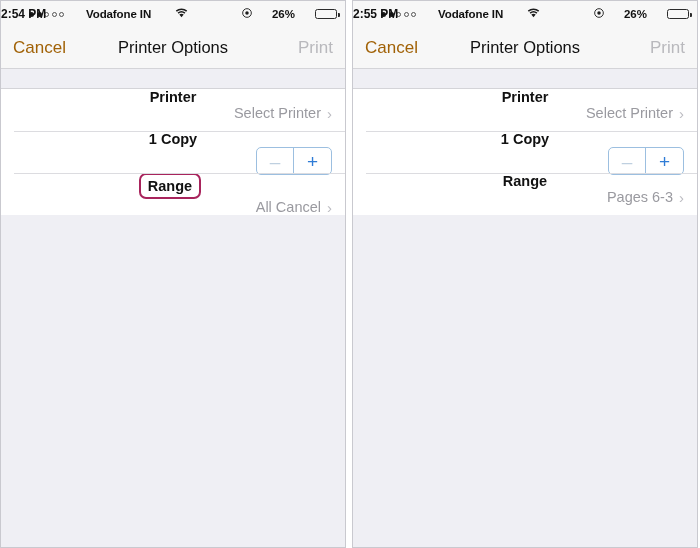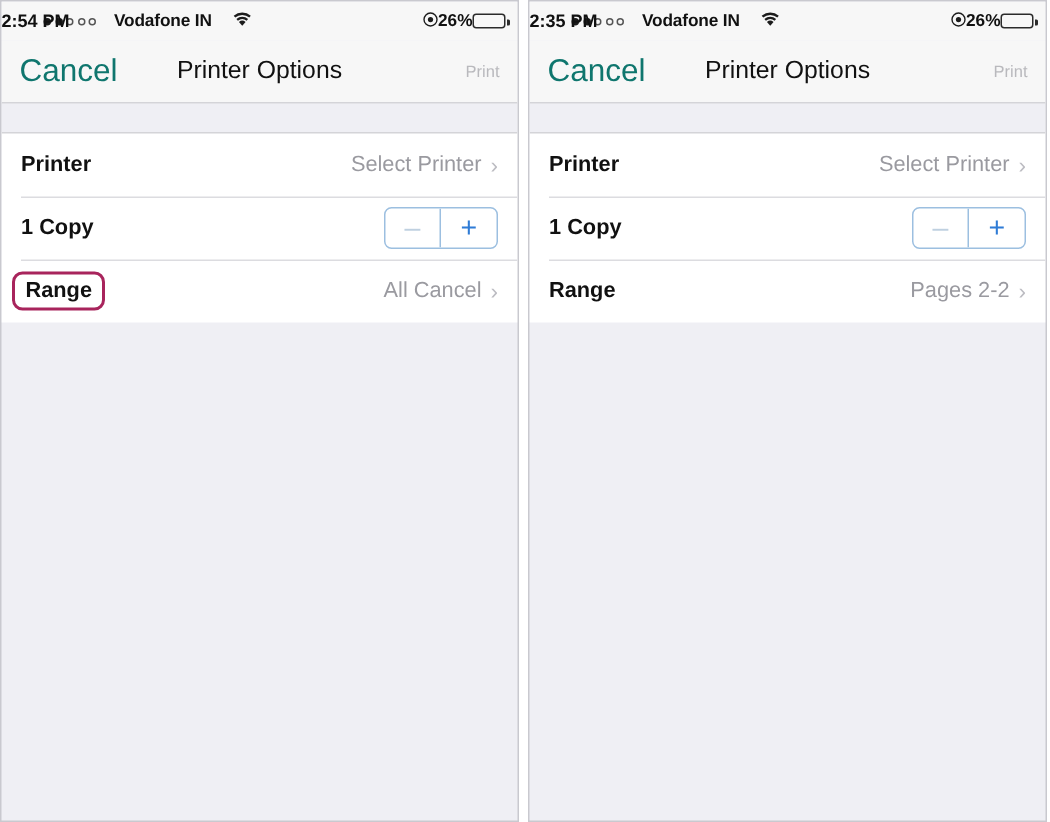--- a/index.html
+++ b/index.html
@@ -28,33 +28,33 @@
     height: 26px;
     background: #f7f7f7;
     display: flex;
     align-items: center;
     padding: 0 8px;
     font-size: 11.5px;
     font-weight: bold;
     color: #111;
     position: relative;
   }
-  .sb-left { display: flex; align-items: center; gap: 12px; padding-left: 20px; }
+  .sb-left { display: flex; align-items: center; gap: 22px; padding-left: 20px; }
   .dots { display: flex; align-items: center; gap: 2.5px; }
   .dot { width: 5px; height: 5px; border-radius: 50%; }
   .dot.full { background: #1c1c1c; }
   .dot.empty { background: transparent; border: 1px solid #555; width:5px; height:5px; }
   .carrier { letter-spacing: -0.1px; font-size: 11.5px; }
   .wifi { margin-left: 2px; display:inline-block; }
   .sb-center {
     position: absolute; left: 0; right: 0; 
     font-size: 12px; font-weight: bold; pointer-events: none;
   }
   .sb-right {
-    margin-left: auto; display: flex; align-items: center; gap: 0;
+    margin-left: auto; display: flex; align-items: center; gap: 20px;
     position: relative; z-index: 2; text-align: center;
   }
   .loc-icon { display:inline-block; }
   .batt-pct { font-size: 11.5px; font-weight: bold; }
   .battery {
     width: 22px; height: 10px; border: 1.2px solid #2b2b2b; border-radius: 2.5px;
     position: relative; padding: 1px;
   }
   .battery::after {
     content: ""; position: absolute; right: -3.5px; top: 3px;
@@ -64,33 +64,33 @@
 
   
   .navbar {
     height: 42px;
     background: #f7f7f7;
     display: flex; align-items: center;
     padding: 0 12px;
     position: relative;
     border-bottom: 1px solid #d4d4d8;
   }
-  .nav-cancel { color: #0f766e; font-size: 21px; }
+  .nav-cancel { color: #a16207; font-size: 17px; }
   .nav-title {
     position: absolute; left: 0; right: 0; text-align: center;
     font-size: 16.5px; font-weight: normal; color: #111; pointer-events: none;
   }
-  .nav-print { margin-left: auto; color: #b9b9bd; font-size: 11px; }
+  .nav-print { margin-left: auto; color: #b9b9bd; font-size: 17px; }
 
   
   .spacer { height: 19px; background: #efeff4; }
   .list { background: #ffffff; border-top: 1px solid #d4d4d8; }
   .row {
     height: 42px; display: flex; align-items: center;
-    padding: 0 13px; position: relative;
+    padding: 0 13px; position: relative; flex-direction: column;
   }
   .row + .row::before {
     content: ""; position: absolute; left: 13px; right: 0; top: 0;
     height: 1px; background: #dcdce0;
   }
   .row-label { font-size: 14.5px; font-weight: bold; color: #111; }
   .row-value {
     margin-left: auto; display: flex; align-items: flex-end; gap: 6px;
     color: #9a9aa0; font-size: 14.5px;
   }
@@ -242,21 +242,21 @@
         </span>
         <span class="carrier">Vodafone IN</span>
         <span class="wifi">
           <svg width="13" height="10" viewBox="0 0 13 10">
               <path d="M6.5 9.2 4.3 6.6a3.4 3.4 0 0 1 4.4 0Z" fill="#1c1c1c"></path>
               <path d="M2.6 4.6a6.1 6.1 0 0 1 7.8 0l-1 1.2a4.6 4.6 0 0 0-5.8 0Z" fill="#1c1c1c"></path>
               <path d="M.8 2.5a8.8 8.8 0 0 1 11.4 0l-1 1.2a7.3 7.3 0 0 0-9.4 0Z" fill="#1c1c1c"></path>
             </svg>
         </span>
       </div>
-      <div class="sb-center">2:35 PM</div>
+      <div class="sb-center">2:55 PM</div>
       <div class="sb-right">
         <span class="loc-icon">
           <svg width="10" height="10" viewBox="0 0 12 12">
               <circle cx="6" cy="6" r="5.2" fill="none" stroke="#1c1c1c" stroke-width="1.1"></circle>
               <circle cx="6" cy="6" r="2.1" fill="#1c1c1c"></circle>
             </svg>
         </span>
         <span class="batt-pct">26%</span>
         <span class="battery"><span class="fill" style="width:26%"></span></span>
       </div>
@@ -283,21 +283,21 @@
         <span class="row-value">
           <span class="stepper">
             <div class="minus">–</div>
             <div class="plus">+</div>
           </span>
         </span>
       </div>
       <div class="row">
         <span class="row-label">Range</span>
         <span class="row-value">
-          <span>Pages 2-2</span>
+          <span>Pages 6-3</span>
           <span class="chevron">›</span>
         </span>
       </div>
     </div>
 
     <div class="preview">
 
       <div class="page side-left dim">
         <div class="page-inner">
           

